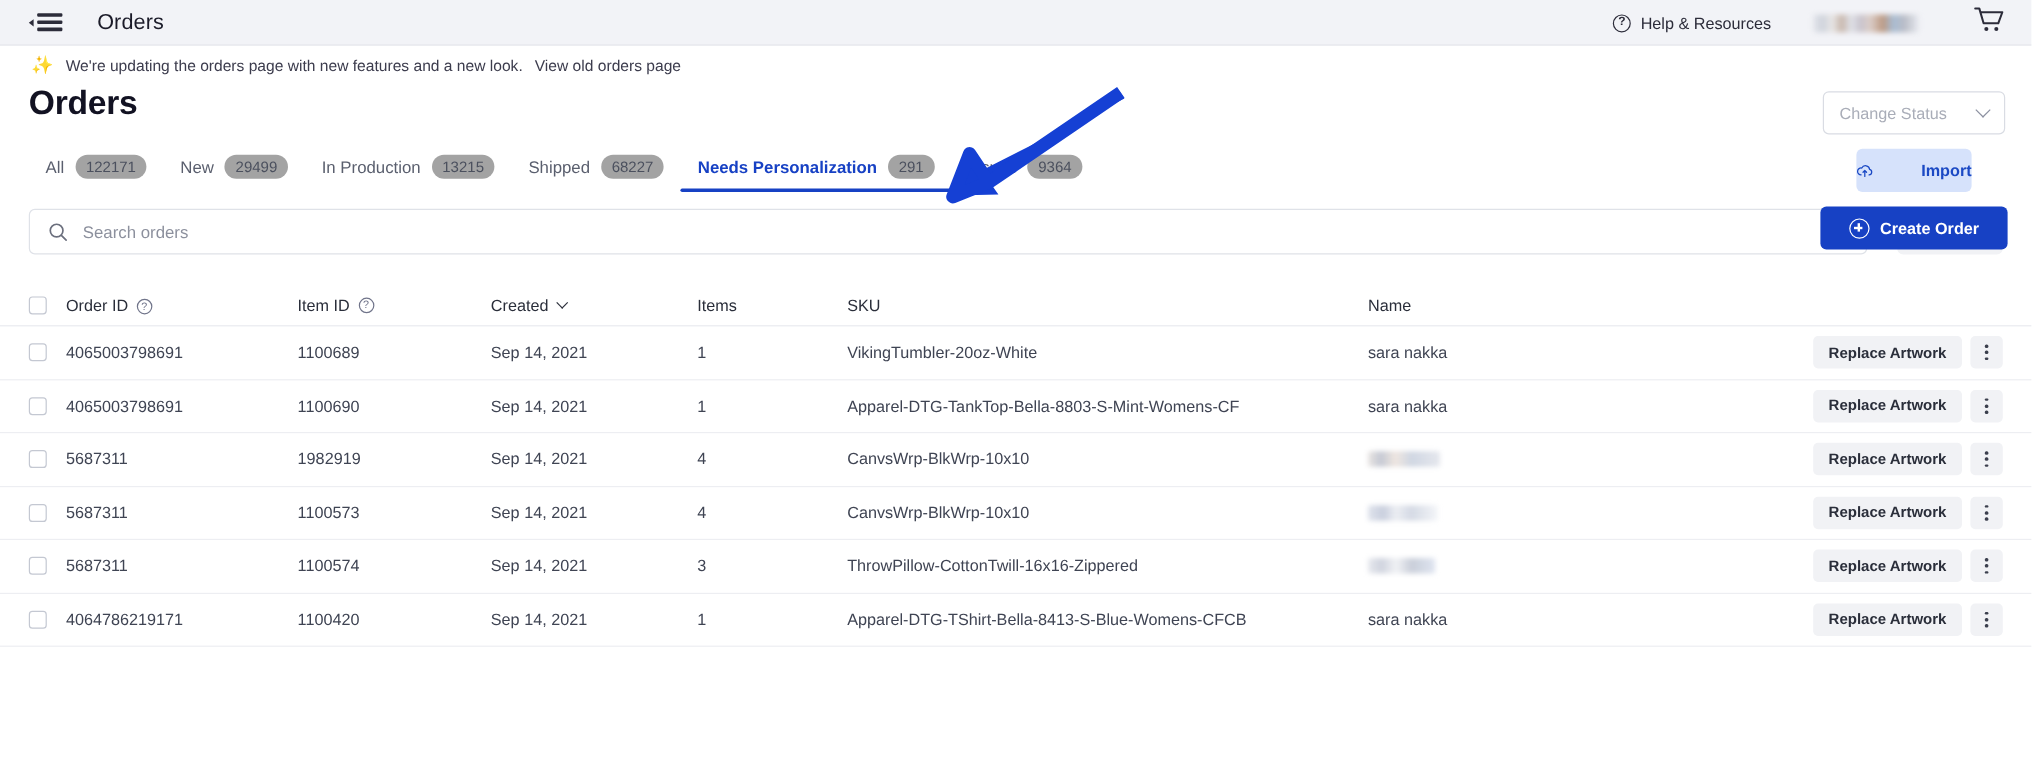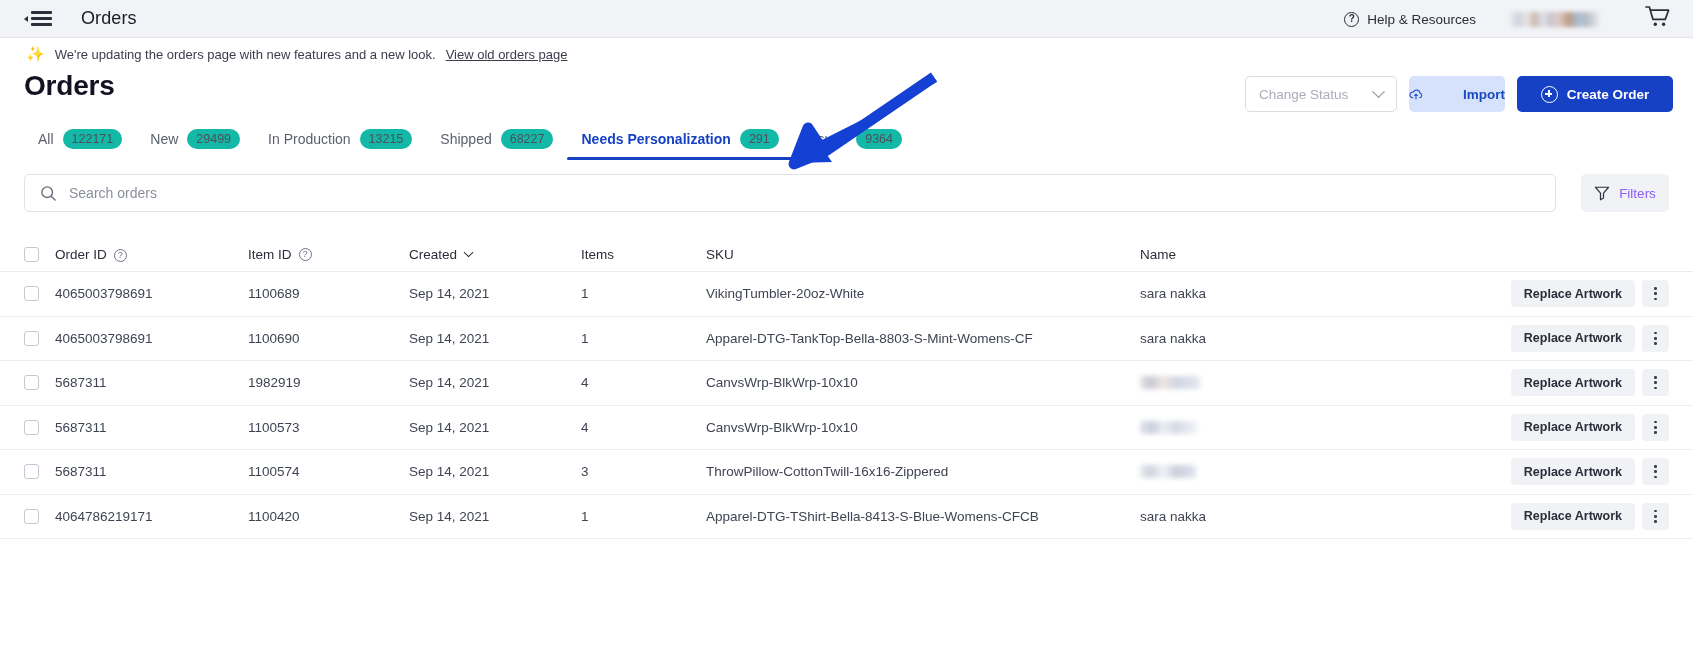--- a/index.html
+++ b/index.html
@@ -65,32 +65,32 @@
     border-radius: 2px;
   }
   .cart-wrap { margin-left: 46px; margin-right: 22px; cursor: pointer; }
 
   
   .announce {
     height: 32px; display: flex; align-items: center; gap: 10px;
     padding-left: 26px; font-size: 13px; color: #3c3c4d;
   }
   .sparkle { font-size: 15px; color: #f2c33c; }
-  .announce a { color: #3c3c4d; text-decoration: underline; cursor: pointer; }
+  .announce a { color: #3c3c4d; cursor: pointer; }
 
   
   .page-head {
     display: flex; align-items: flex-start; padding: 0 24px;
     position: relative; height: 52px;
   }
   .page-title { font-size: 28px; font-weight: bold; color: #121222; letter-spacing: -.2px; }
 
   .head-actions {
     position: absolute; right: 20px; top: 6px;
-    display: flex; align-items: center; gap: 12px;
+    display: flex; align-items: center; gap: 12px; flex-direction: column;
   }
   .btn {
     height: 36px; border-radius: 5px; display: inline-flex;
     align-items: center; justify-content: center; gap: 9px;
     font-size: 13.5px; cursor: pointer; border: none;
     font-family: "Liberation Sans", sans-serif;
   }
   .btn-change {
     width: 152px; background: #fff; border: 1px solid #d9dce3;
     color: #a9adb8; justify-content: space-between; padding: 0 13px;
@@ -120,21 +120,21 @@
     display: flex; align-items: flex-end; padding: 0 24px;
     height: 38px; position: relative;
   }
   .tab {
     display: flex; align-items: center; gap: 9px;
     padding: 0 14px 11px 14px; cursor: pointer;
     font-size: 14px; color: #5a5f6e; position: relative;
   }
   .tab.active { color: #1741c4; font-weight: bold; }
   .tab .count {
-    background: #14b8a6; border-radius: 11px; padding: 3px 9px;
+    background: #a3a3a3; border-radius: 11px; padding: 3px 9px;
     font-size: 12.5px; color: #4b505e; font-weight: normal;
   }
   .tab.active::after {
     content: ''; position: absolute; left: 0; right: 0; bottom: 0;
     height: 3px; background: #1741c4; border-radius: 2px;
   }
 
   
   .search-row {
     display: flex; align-items: center; gap: 13px;

